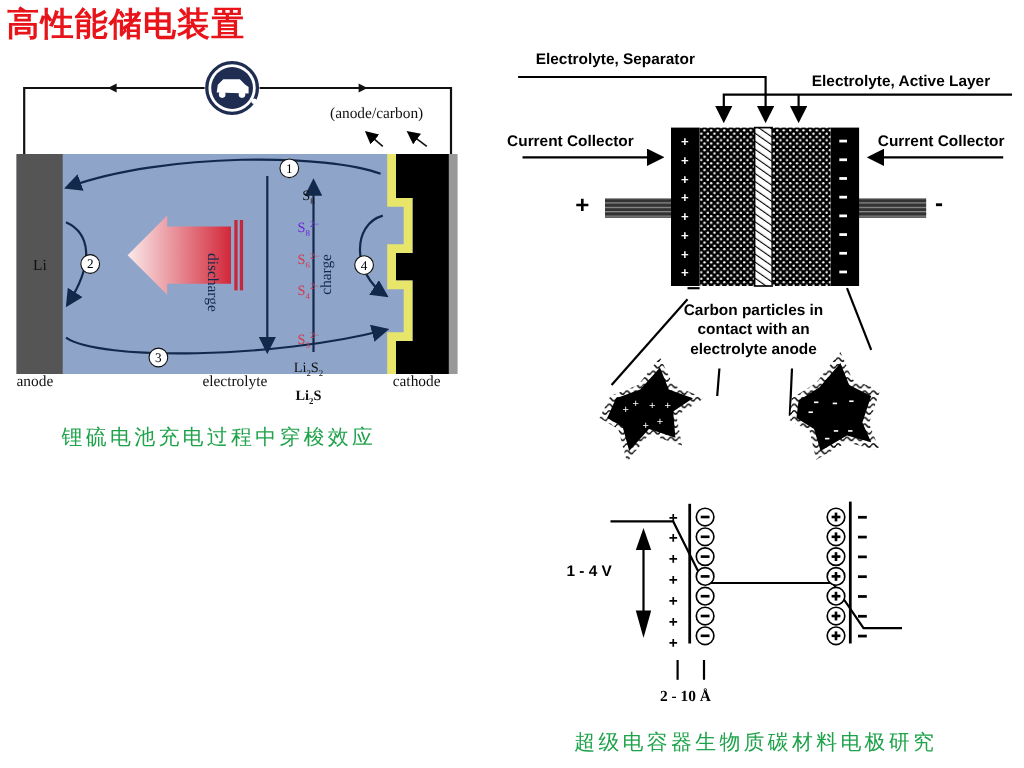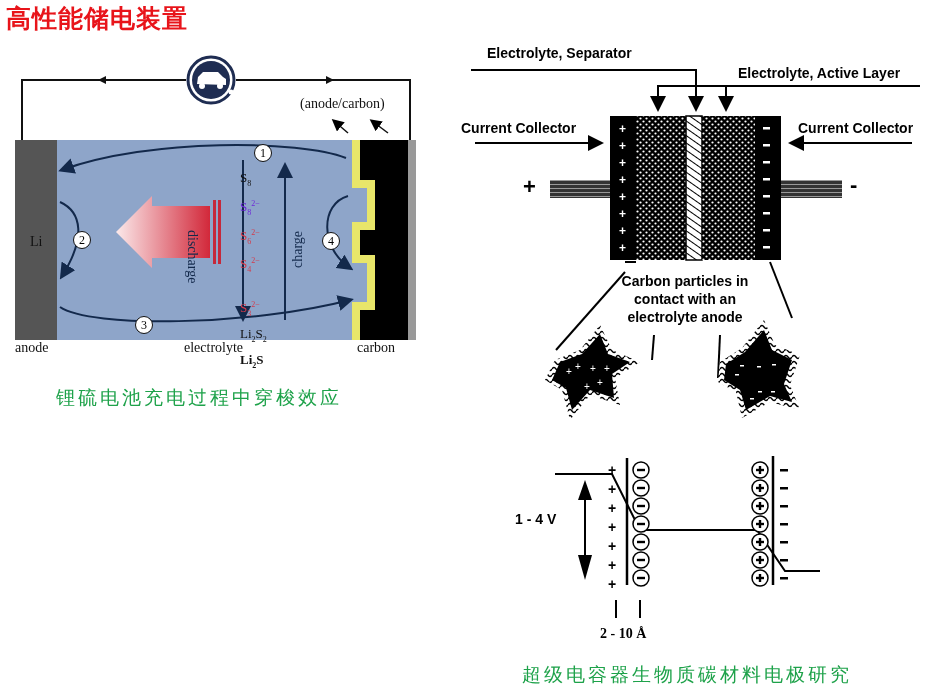--- a/index.html
+++ b/index.html
@@ -1,17 +1,17 @@
 <!DOCTYPE html>
 <html><head>
 <meta charset="utf-8">
 <style>
   html,body{margin:0;padding:0;background:#fff;}
   body{width:931px;height:698px;position:relative;overflow:hidden;font-family:"DejaVu Sans",sans-serif;}
-  .title{position:absolute;left:6px;top:2px;font-size:25px;font-weight:bold;color:#e8141a;letter-spacing:1px;font-family:"DejaVu Sans",sans-serif;}
+  .title{position:absolute;left:6px;top:2px;font-size:30px;font-weight:bold;color:#e8141a;letter-spacing:1px;font-family:"DejaVu Sans",sans-serif;}
   .cap{position:absolute;font-family:"DejaVu Serif",serif;font-size:19px;color:#1ea24a;letter-spacing:3px;}
   .lbl{font-family:"Liberation Serif",serif;}
   .sans{font-family:"Liberation Sans",sans-serif;font-weight:bold;}
   svg{position:absolute;left:0;top:0;}
 </style>
 </head>
 <body>
 
 <div class="title">高性能储电装置</div>
 
@@ -93,33 +93,33 @@
 <div style="position:absolute;left:73px;top:231px;width:16px;height:16px;border:1.5px solid #111;border-radius:50%;background:#fff;text-align:center;line-height:16px;font-size:12px;" class="lbl">2</div>
 <div style="position:absolute;left:135px;top:316px;width:16px;height:16px;border:1.5px solid #111;border-radius:50%;background:#fff;text-align:center;line-height:16px;font-size:12px;" class="lbl">3</div>
 <div style="position:absolute;left:322px;top:232px;width:16px;height:16px;border:1.5px solid #111;border-radius:50%;background:#fff;text-align:center;line-height:16px;font-size:12px;" class="lbl">4</div>
 
 <div class="lbl" style="position:absolute;left:300px;top:96px;font-size:14px;color:#111;">(anode/carbon)</div>
 <div class="lbl" style="position:absolute;left:30px;top:234px;font-size:14px;color:#111;">Li</div>
 
 <div class="lbl" style="position:absolute;left:200px;top:230px;font-size:14px;color:#13294b;transform:rotate(90deg);transform-origin:left top;">discharge</div>
 <div class="lbl" style="position:absolute;left:290px;top:268px;font-size:14px;color:#13294b;transform:rotate(-90deg);transform-origin:left top;">charge</div>
 
-<div class="lbl" style="position:absolute;left:240px;top:168px;font-size:13px;line-height:20px;">
+<div class="lbl" style="position:absolute;left:267px;top:168px;font-size:13px;line-height:20px;text-align:center;">
   <div style="color:#111;"><span>S</span><sub style="font-size:8px">8</sub></div>
   <div style="color:#6d28d9;"><span>S</span><sub style="font-size:8px">8</sub><sup style="font-size:8px">2−</sup></div>
   <div style="color:#d43a4a;"><span>S</span><sub style="font-size:8px">6</sub><sup style="font-size:8px">2−</sup></div>
   <div style="color:#d43a4a;"><span>S</span><sub style="font-size:8px">4</sub><sup style="font-size:8px">2−</sup></div>
   <div style="color:#d43a4a;margin-top:15px;"><span>S</span><sub style="font-size:8px">3</sub><sup style="font-size:8px">2−</sup></div>
   <div style="color:#111;"><span>Li</span><sub style="font-size:8px">2</sub><span>S</span><sub style="font-size:8px">2</sub></div>
   <div style="color:#111;font-weight:bold;"><span>Li</span><sub style="font-size:8px">2</sub><span>S</span></div>
 </div>
 
 <div class="lbl" style="position:absolute;left:15px;top:340px;font-size:14px;color:#111;">anode</div>
 <div class="lbl" style="position:absolute;left:184px;top:340px;font-size:14px;color:#111;">electrolyte</div>
-<div class="lbl" style="position:absolute;left:357px;top:340px;font-size:14px;color:#111;">carbon</div>
+<div class="lbl" style="position:absolute;left:357px;top:340px;font-size:14px;color:#111;">cathode</div>
 
 <div class="cap" style="left:56px;top:385px;">锂硫电池充电过程中穿梭效应</div>
 
 <svg width="931" height="698">
 
   <rect x="550" y="180" width="62" height="18" fill="url(#rope)"></rect>
   <rect x="780" y="180" width="62" height="18" fill="url(#rope)"></rect>
 
   <rect x="610" y="116" width="26" height="144" fill="#000"></rect>
   <rect x="755" y="116" width="26" height="144" fill="#000"></rect>

